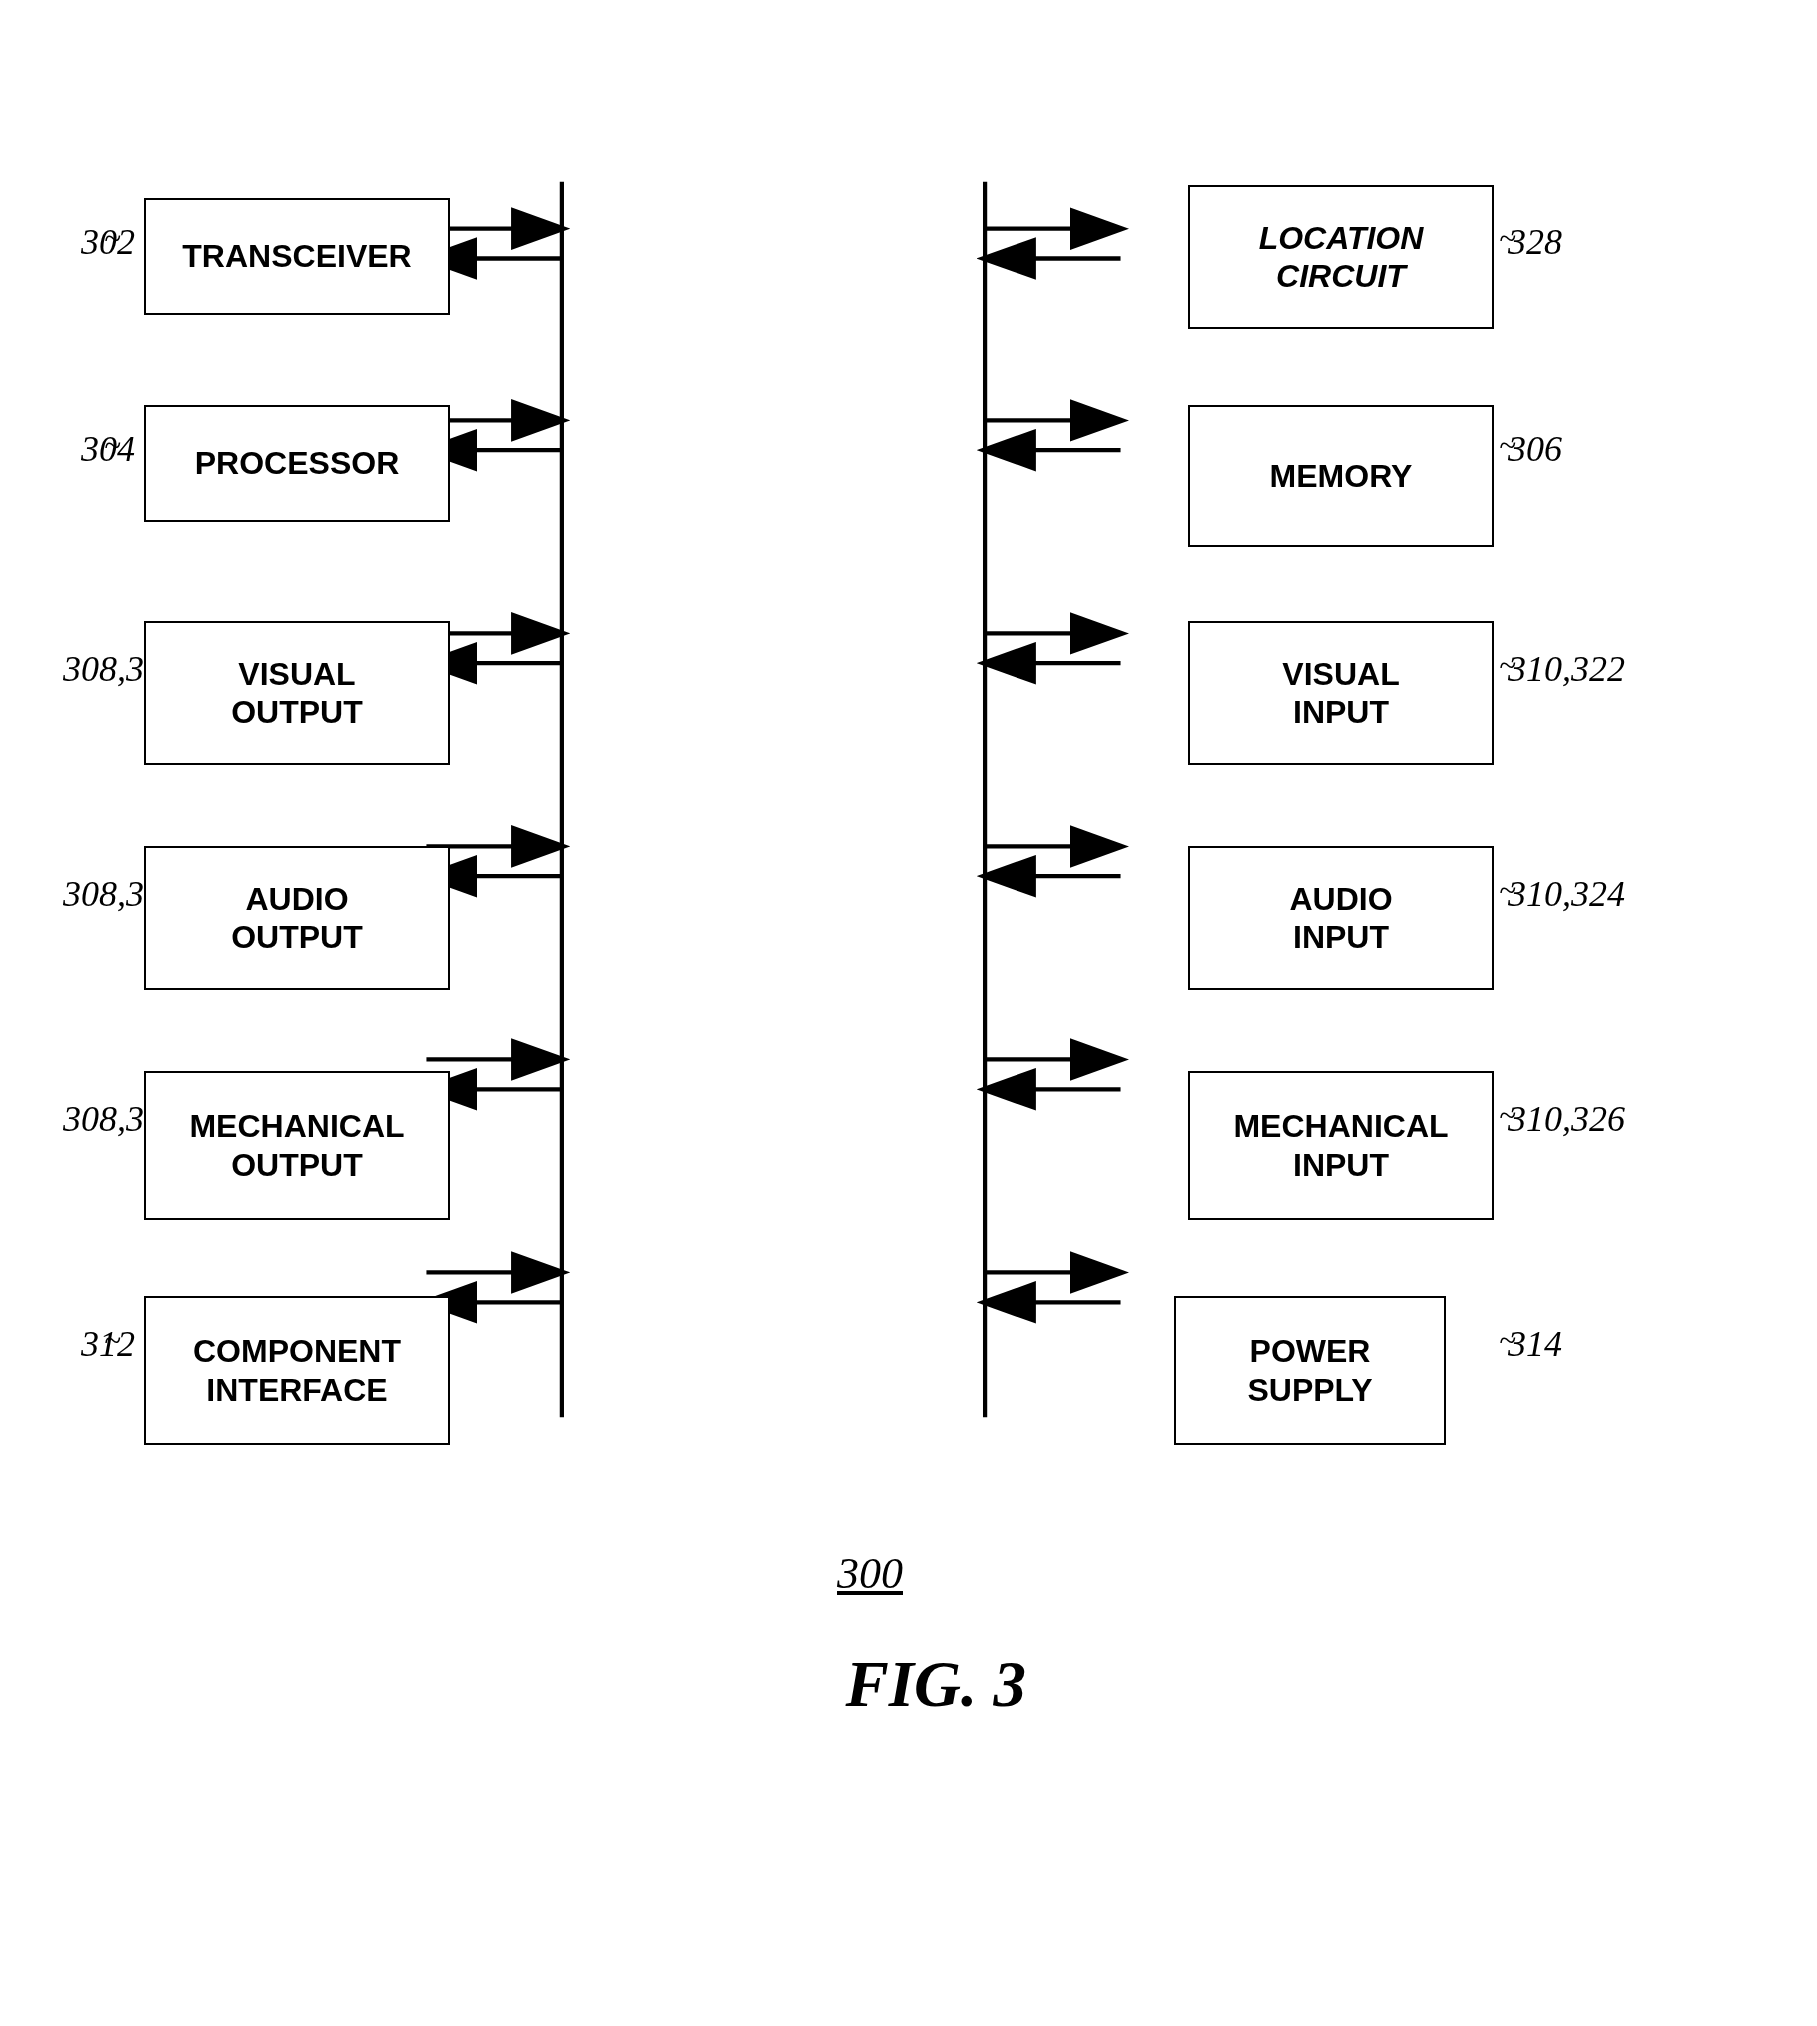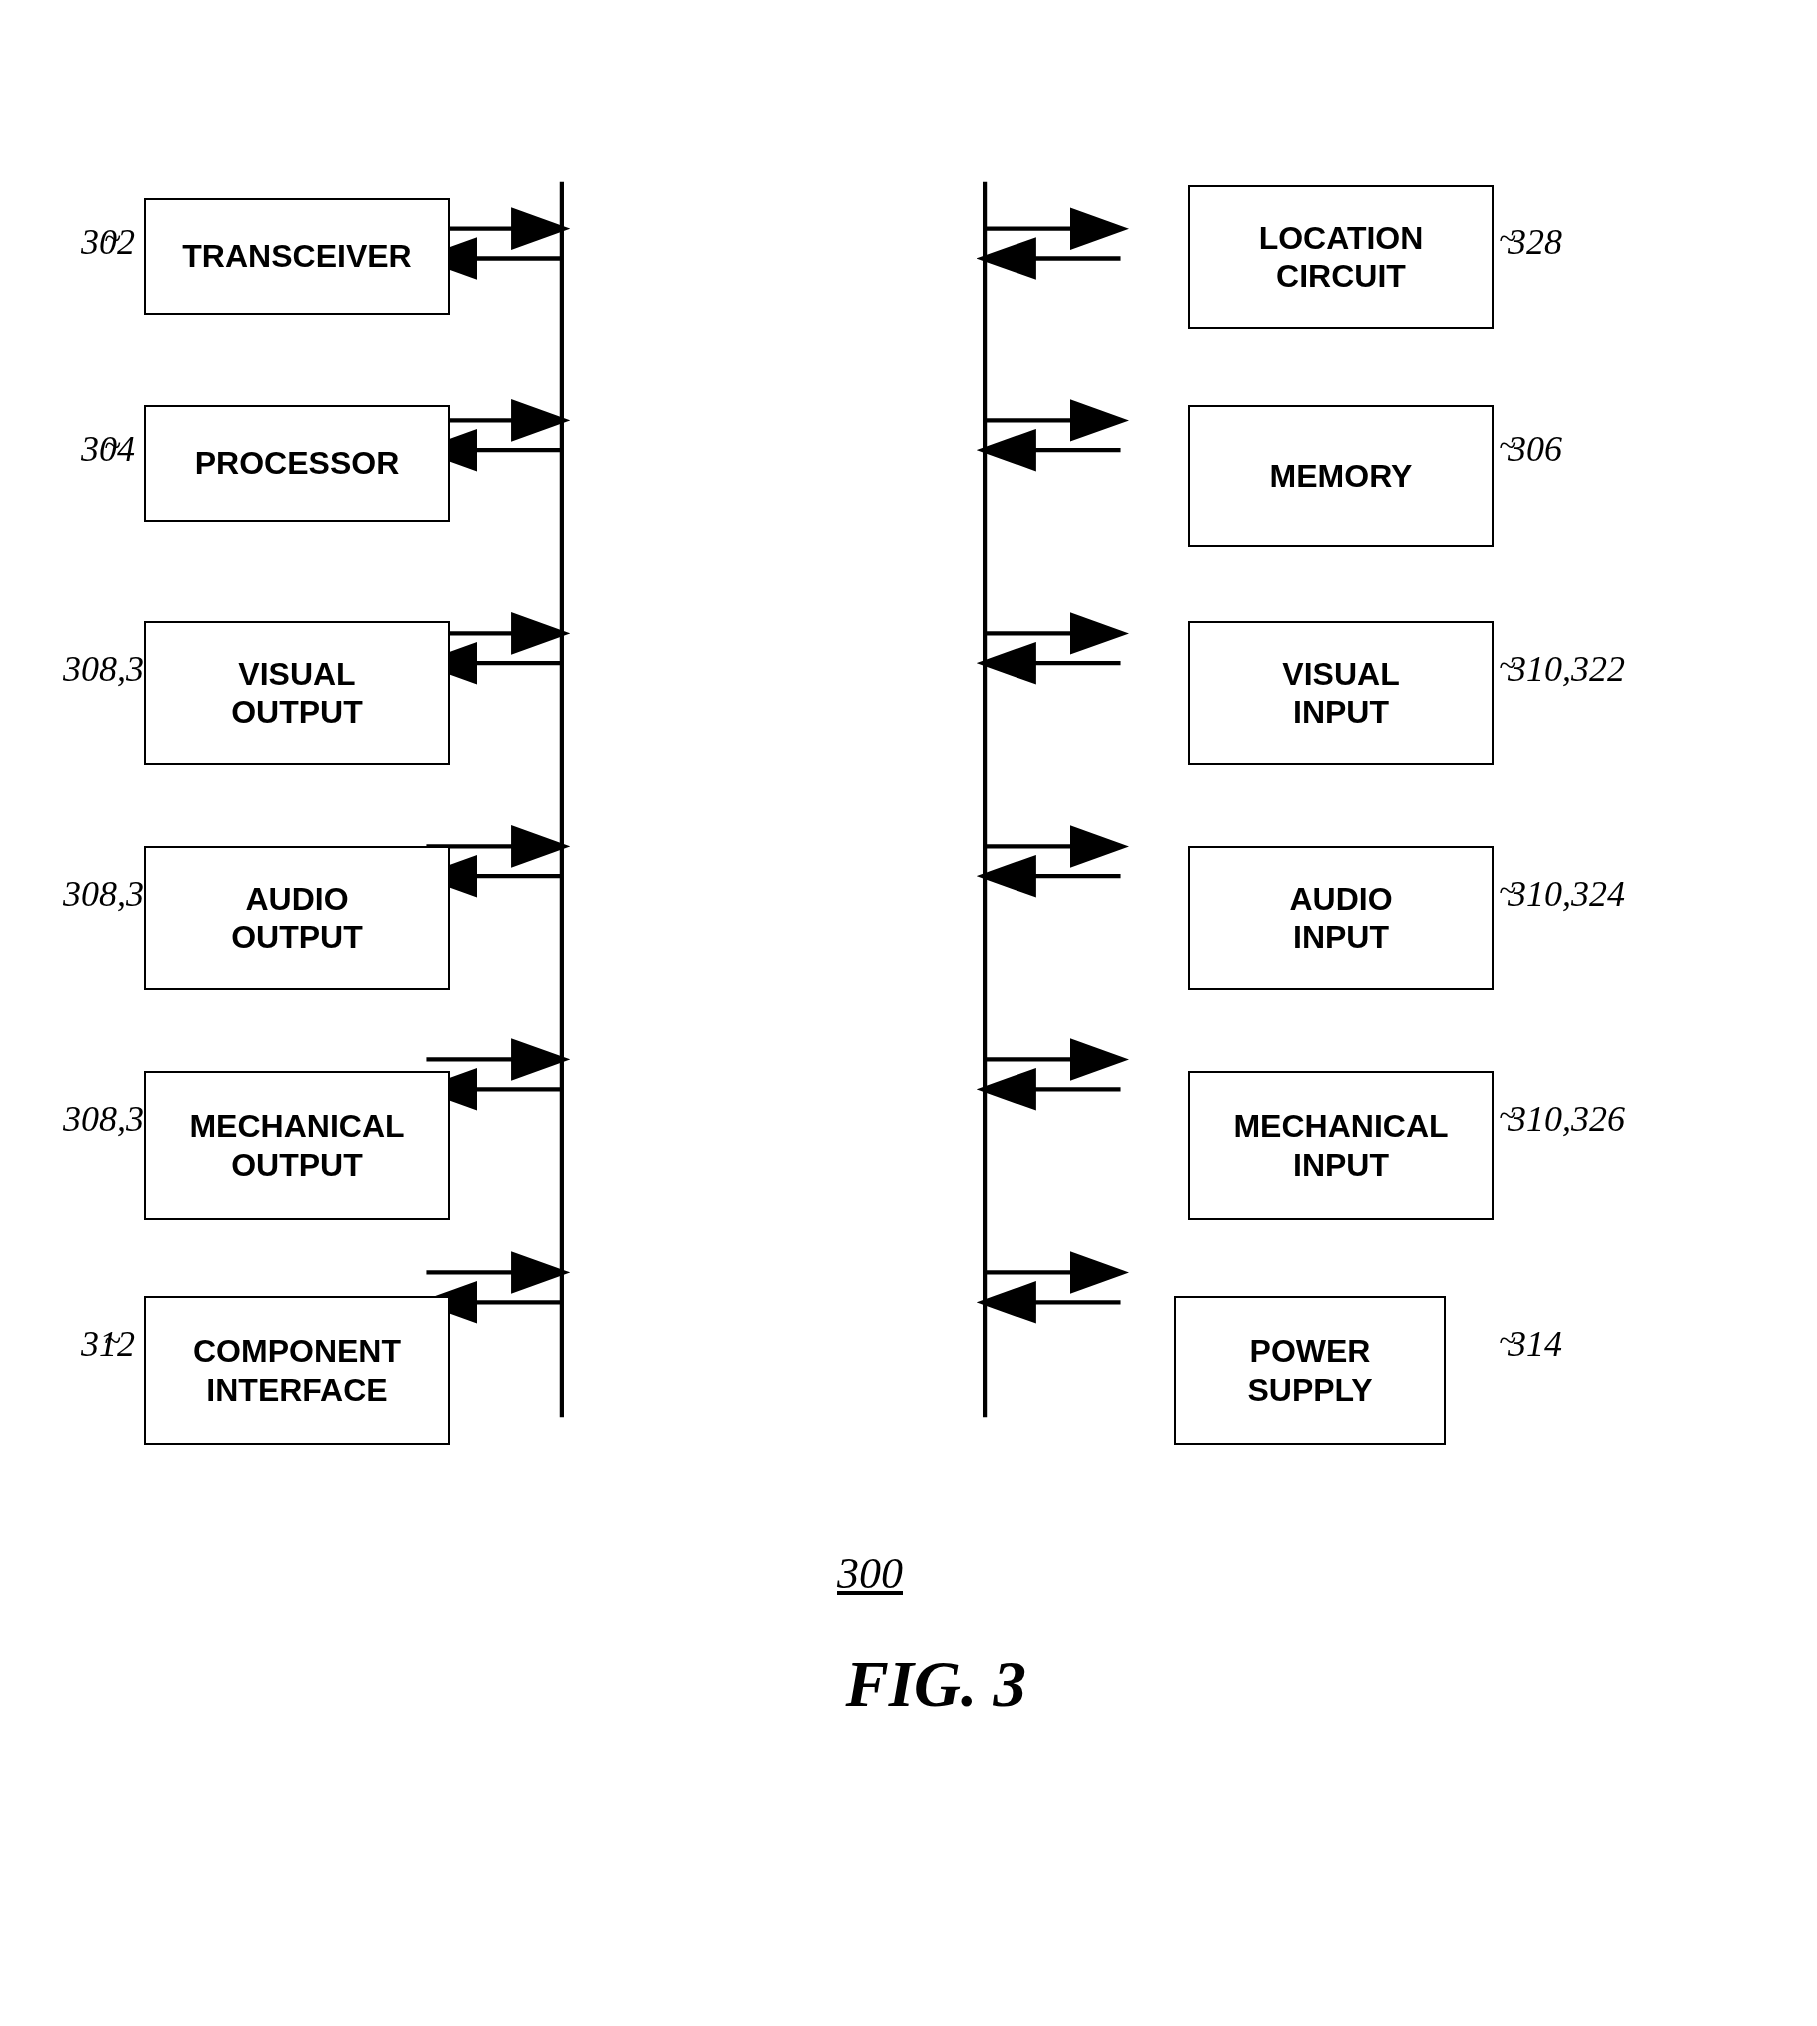--- a/index.html
+++ b/index.html
@@ -137,21 +137,21 @@
     <line x1="1100" y1="1430" x2="1260" y2="1430" stroke="#000" stroke-width="5" marker-end="url(#arr-end-right)"></line>
     <line x1="1260" y1="1465" x2="1100" y2="1465" stroke="#000" stroke-width="5" marker-end="url(#arr-end-right)"></line>
 
   </svg>
 
   <div class="ref" style="left:27px; top:167px;">302</div>
   <span style="position:absolute; left:50px; top:167px; font-style:italic; font-size:31px; font-family:'Times New Roman',serif;">~</span>
 
   <div class="block" style="left:90px; top:144px; width:306px; height:117px;">TRANSCEIVER</div>
 
-  <div class="block" style="left:1134px; top:131px; width:306px; height:144px;">LOCATION<br>CIRCUIT</div>
+  <div class="block" style="left:1134px; top:131px; width:306px; height:144px;font-style:italic;">LOCATION<br>CIRCUIT</div>
 
   <div class="ref" style="left:1454px; top:167px;">328</div>
   <span style="position:absolute; left:1445px; top:167px; font-style:italic; font-size:31px; font-family:'Times New Roman',serif;">~</span>
 
   <div class="ref" style="left:27px; top:374px;">304</div>
   <span style="position:absolute; left:50px; top:374px; font-style:italic; font-size:31px; font-family:'Times New Roman',serif;">~</span>
   <div class="block" style="left:90px; top:351px; width:306px; height:117px;">PROCESSOR</div>
   <div class="block" style="left:1134px; top:351px; width:306px; height:142px;">MEMORY</div>
   <div class="ref" style="left:1454px; top:374px;">306</div>
   <span style="position:absolute; left:1445px; top:374px; font-style:italic; font-size:31px; font-family:'Times New Roman',serif;">~</span>

